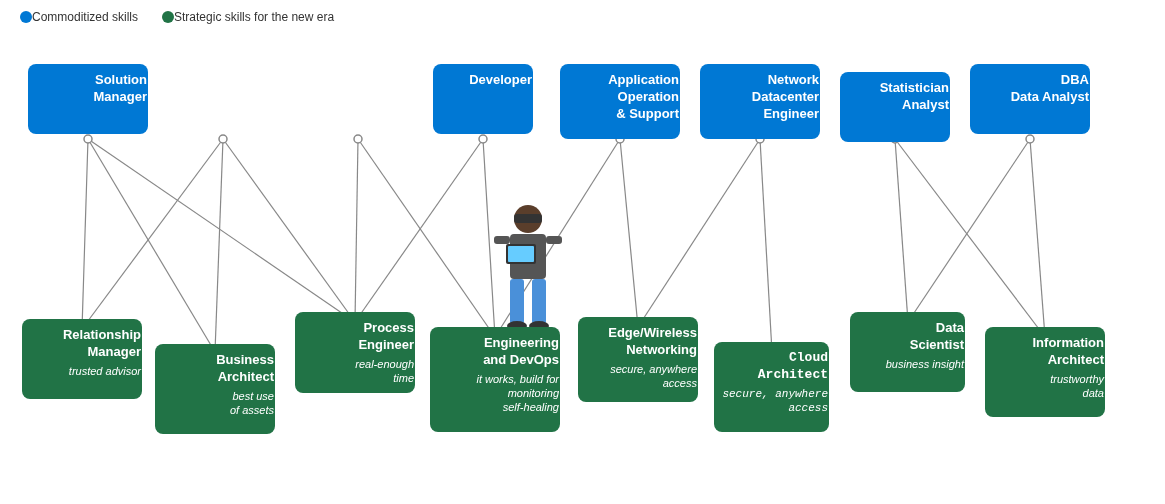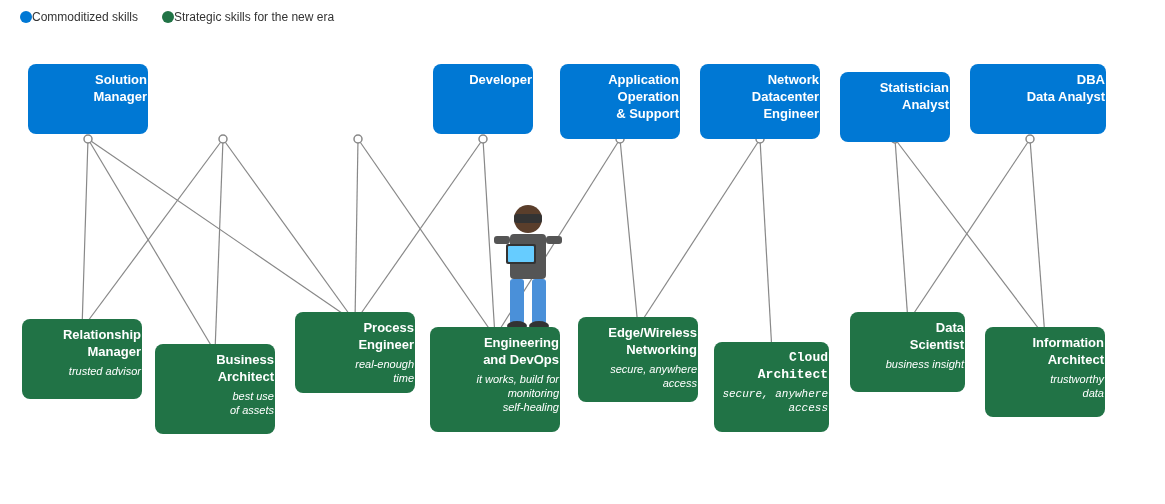--- a/index.html
+++ b/index.html
@@ -149,21 +149,21 @@
     <circle cx="772" cy="318" r="4" fill="white" stroke="#888" stroke-width="1.5"></circle>
     <circle cx="908" cy="288" r="4" fill="white" stroke="#888" stroke-width="1.5"></circle>
     <circle cx="1045" cy="303" r="4" fill="white" stroke="#888" stroke-width="1.5"></circle>
   </svg>
 
   <div class="box blue" style="left:28px;top:30px;width:120px;min-height:70px;">Solution<br>Manager</div>
   <div class="box blue" style="left:560px;top:30px;width:120px;min-height:75px;">Application<br>Operation<br>&amp; Support</div>
   <div class="box blue" style="left:433px;top:30px;width:100px;min-height:70px;">Developer</div>
   <div class="box blue" style="left:700px;top:30px;width:120px;min-height:75px;">Network<br>Datacenter<br>Engineer</div>
   <div class="box blue" style="left:840px;top:38px;width:110px;min-height:70px;">Statistician<br>Analyst</div>
-  <div class="box blue" style="left:970px;top:30px;width:136px;min-height:70px;">DBA<br>Data Analyst</div>
+  <div class="box blue" style="left:970px;top:30px;width:120px;min-height:70px;">DBA<br>Data Analyst</div>
 
   <div class="person">
     <svg width="80" height="150" viewBox="0 0 80 150">
 
       <circle cx="40" cy="25" r="14" fill="#5a3e2b"></circle>
 
       <rect x="26" y="20" width="28" height="9" rx="3" fill="#333"></rect>
 
       <rect x="22" y="40" width="36" height="45" rx="4" fill="#555"></rect>
 

